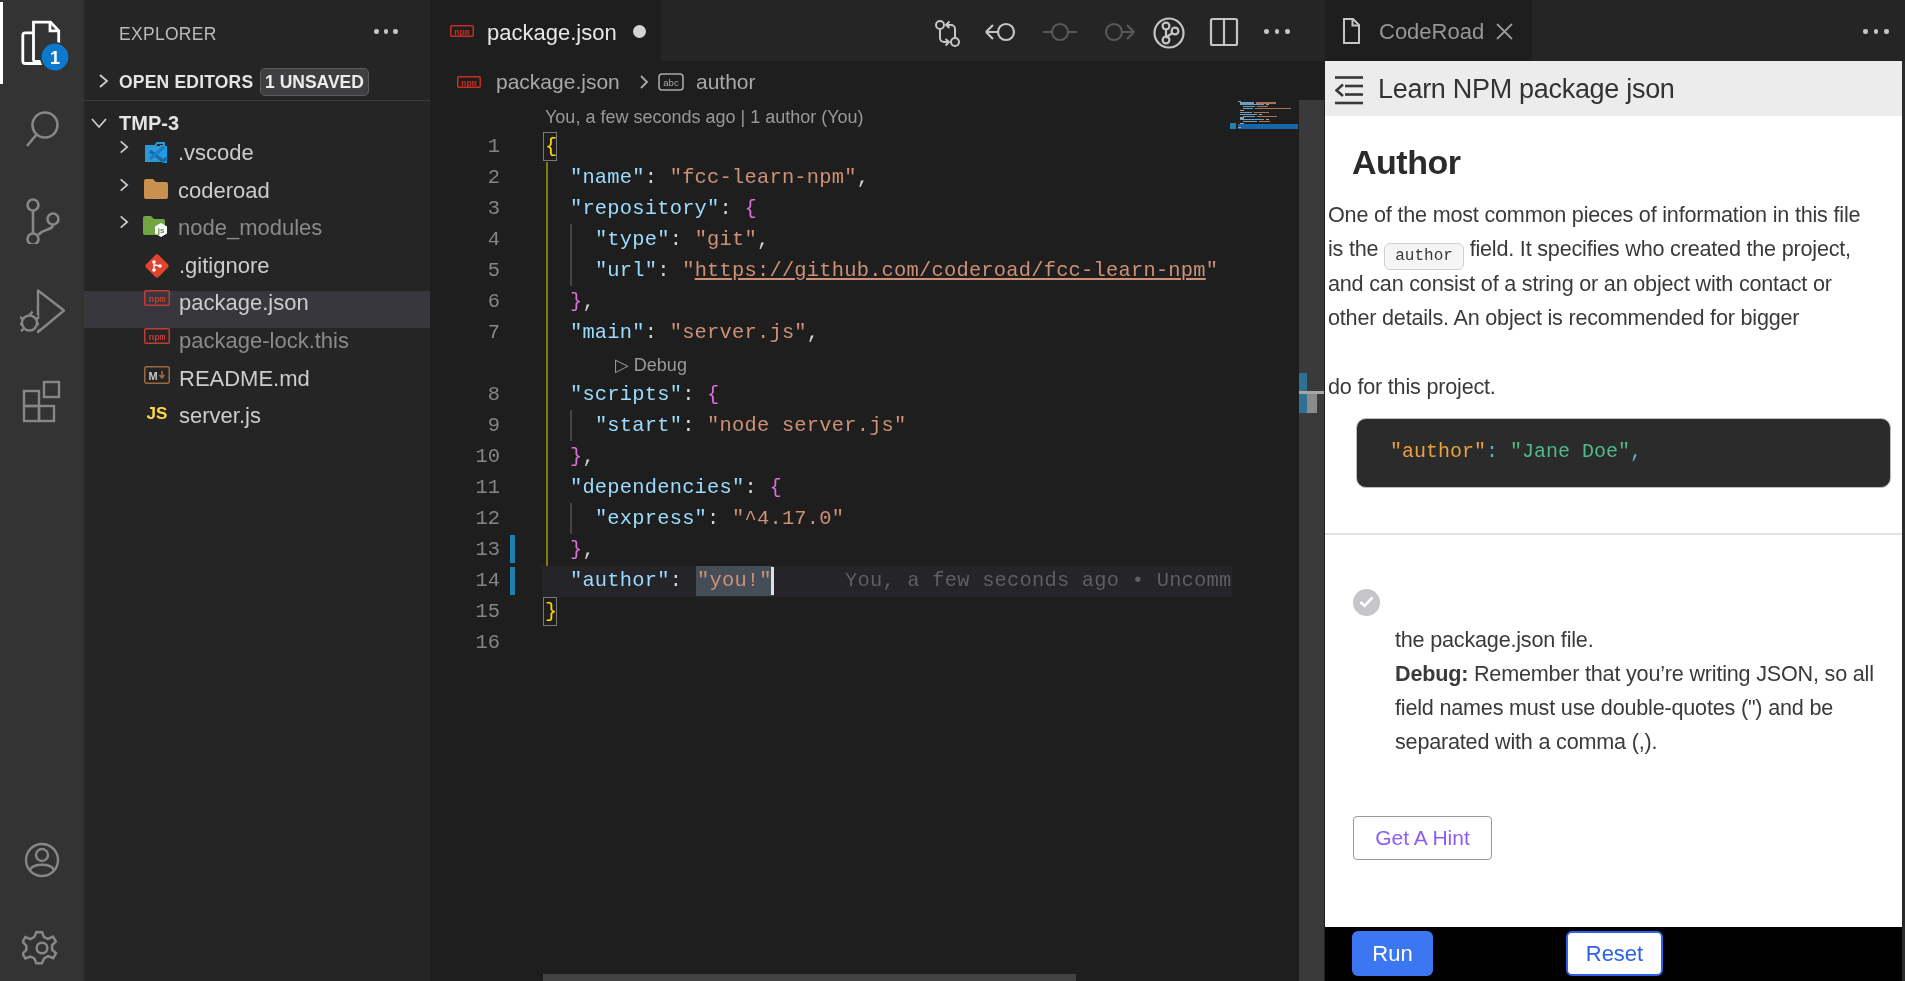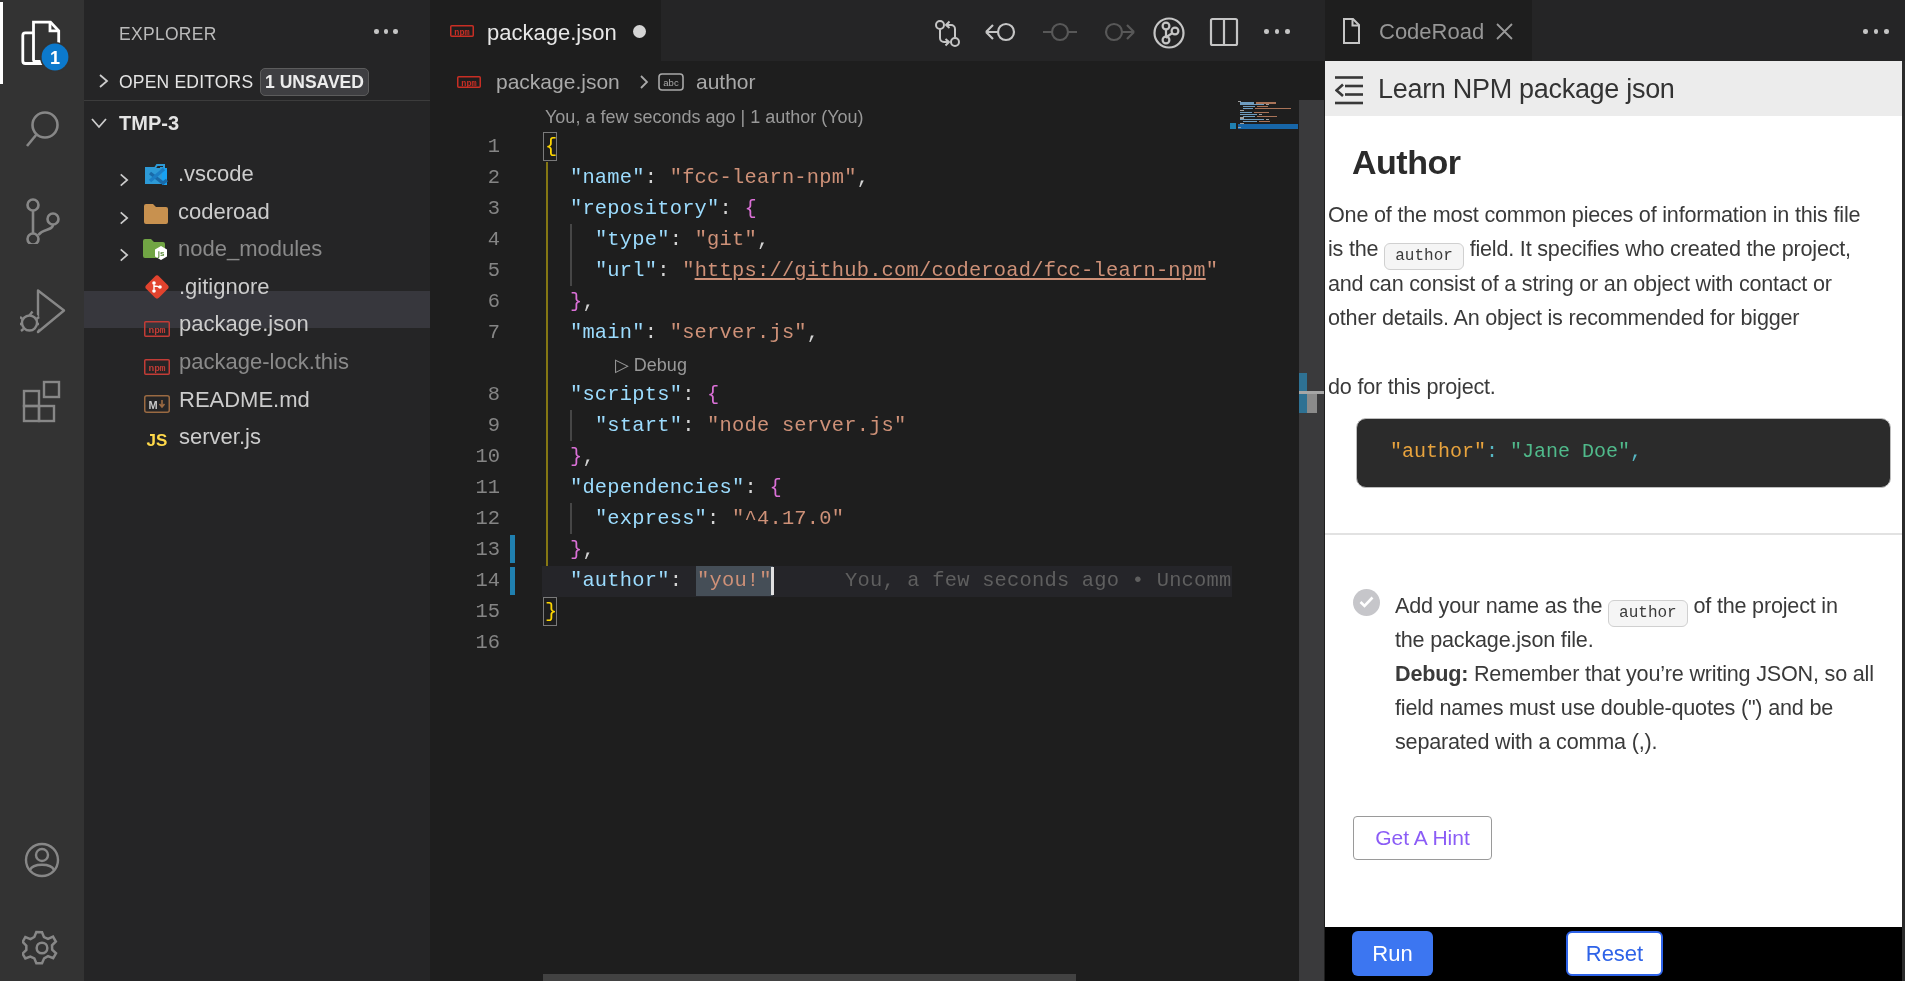--- a/index.html
+++ b/index.html
@@ -7,21 +7,21 @@
 .abs{position:absolute;}
 svg{display:block;}
 .mono{font-family:"Liberation Mono",monospace;}
 .dot{width:4.5px;height:4.5px;border-radius:50%;background:#c5c5c5;display:block;}
 .pline{position:absolute;left:1328px;height:34.4px;line-height:34.4px;color:#3a3a3a;font-size:21.6px;letter-spacing:-0.2px;white-space:nowrap;}
 .tline{position:absolute;left:1395px;height:34px;line-height:34px;color:#3a3a3a;font-size:21.6px;letter-spacing:-0.2px;white-space:nowrap;}
 .chip{font-size:16px;letter-spacing:0;background:#f5f5f5;border:1.5px solid #d0d0d0;border-radius:6px;padding:0 10px;display:inline-block;line-height:25px;height:27px;vertical-align:-4px;}
 .codeline{position:absolute;left:545px;white-space:pre;font-family:"Liberation Mono",monospace;font-size:20.4px;letter-spacing:0.23px;line-height:31px;height:31px;color:#d4d4d4;}
 .lnum{position:absolute;width:60px;text-align:right;font-family:"Liberation Mono",monospace;font-size:20.4px;line-height:31px;height:31px;color:#858585;left:440px;}
 .k{color:#9cdcfe;}.s{color:#ce9178;}.b0{color:#ffd700;}.b1{color:#da70d6;}
-.trow{position:absolute;left:84px;width:346px;height:38px;display:flex;align-items:flex-end;color:#cccccc;font-size:22px;margin-top:9px;}
+.trow{position:absolute;left:84px;width:346px;height:38px;display:flex;align-items:flex-start;color:#cccccc;font-size:22px;}
 </style></head>
 <body>
 <div class="app">
 
   <div class="abs" style="left:0;top:0;width:84px;height:981px;background:#333333;"></div>
   <div class="abs" style="left:0;top:2px;width:3px;height:82px;background:#ffffff;"></div>
 
   <svg class="abs" style="left:12px;top:12px;" width="64" height="64" viewBox="0 0 64 64" fill="none">
     <rect x="10.8" y="20.9" width="23.5" height="30.6" rx="2.5" stroke="#ffffff" stroke-width="2.8"></rect>
     <path d="M21.5 10.1 h17 l8.2 8.8 v28.6 a2 2 0 0 1 -2 2 h-21.2 a2 2 0 0 1 -2 -2 Z" fill="#333333" stroke="#ffffff" stroke-width="2.8"></path>
@@ -75,21 +75,21 @@
       <div style="display:flex;gap:5px;">
         <i class="dot"></i>
         <i class="dot"></i>
         <i class="dot"></i>
       </div>
     </div>
 
   <svg class="abs" style="left:96px;top:74px;" width="14" height="14" viewBox="0 0 14 14" fill="none" stroke="#cccccc" stroke-width="1.8">
       <path d="M4 1 L11 7 L4 13"></path>
     </svg>
-  <div class="abs" style="left:119px;top:72px;color:#e4e4e4;font-size:17.5px;font-weight:normal;letter-spacing:0.2px;">OPEN EDITORS</div>
+  <div class="abs" style="left:119px;top:72px;color:#e4e4e4;font-size:17.5px;font-weight:bold;letter-spacing:0.2px;">OPEN EDITORS</div>
   <div class="abs" style="left:260px;top:68px;width:109px;height:28px;background:#3f3f42;border:1px solid #5c5c5c;border-radius:5px;color:#ececec;font-size:17.5px;font-weight:bold;display:flex;align-items:center;justify-content:center;white-space:nowrap;">1 UNSAVED</div>
   <div class="abs" style="left:84px;top:100px;width:346px;height:1px;background:#3c3c3c;"></div>
 
   <svg class="abs" style="left:91px;top:117px;" width="16" height="12" viewBox="0 0 16 12" fill="none" stroke="#cccccc" stroke-width="1.8">
       <path d="M1 2 L8 10 L15 2"></path>
     </svg>
   <div class="abs" style="left:119px;top:112px;color:#e4e4e4;font-size:20px;font-weight:bold;">TMP-3</div>
 
   <div class="abs" style="left:84px;top:291px;width:346px;height:37px;background:#37373d;"></div>
 
@@ -372,21 +372,20 @@
 
   <div class="abs" style="left:1356px;top:418px;width:535px;height:70px;background:#2b2b2b;border:1.5px solid #bdbdbd;border-radius:10px;"></div>
   <div class="abs mono" style="left:1390px;top:440px;font-size:20px;white-space:pre;"><span style="color:#e8a33d">"author"</span><span style="color:#56b6c2">:</span> <span style="color:#50ba8b">"Jane Doe"</span><span style="color:#56b6c2">,</span></div>
 
   <div class="abs" style="left:1325px;top:533px;width:577px;height:2px;background:#e2e2e2;"></div>
 
   <div class="abs" style="left:1353px;top:589px;width:27px;height:27px;border-radius:50%;background:#c6c6ca;"></div>
   <svg class="abs" style="left:1359px;top:596px;" width="15" height="12" viewBox="0 0 15 12" fill="none" stroke="#ffffff" stroke-width="2.6">
       <path d="M1.5 6 L5.5 10 L13.5 1.5"></path>
     </svg>
-  <div class="tline" style="top:589px;">Add your name as the <span class="mono chip">author</span> of the project in</div>
   <div class="tline" style="top:623px;">the package.json file.</div>
   <div class="tline" style="top:657px;"><b>Debug:</b> Remember that you’re writing JSON, so all</div>
   <div class="tline" style="top:691px;">field names must use double-quotes (") and be</div>
   <div class="tline" style="top:725px;">separated with a comma (,).</div>
 
   <div class="abs" style="left:1353px;top:816px;width:139px;height:44px;background:#ffffff;border:1.5px solid #9a9a9a;border-radius:4px;color:#8b5cf6;font-size:21px;display:flex;align-items:center;justify-content:center;">Get A Hint</div>
 
   <div class="abs" style="left:1325px;top:927px;width:580px;height:54px;background:#000000;"></div>
   <div class="abs" style="left:1352px;top:931px;width:81px;height:45px;background:#3c76f1;border-radius:6px;color:#ffffff;font-size:22px;display:flex;align-items:center;justify-content:center;">Run</div>
   <div class="abs" style="left:1566px;top:931px;width:97px;height:45px;background:#ffffff;border:2px solid #2e63e8;border-radius:6px;color:#2e63e8;font-size:22px;display:flex;align-items:center;justify-content:center;">Reset</div>

